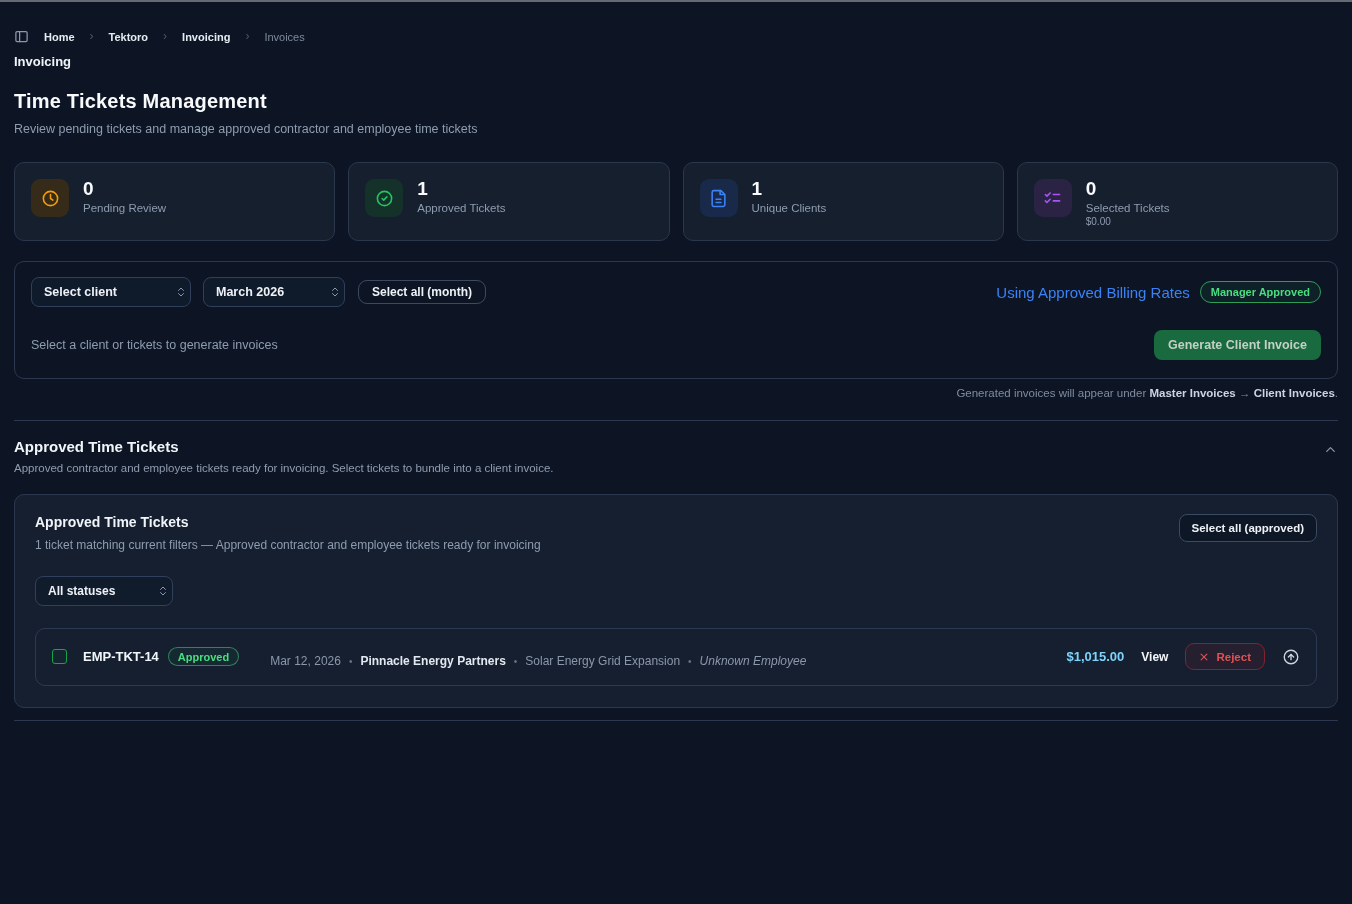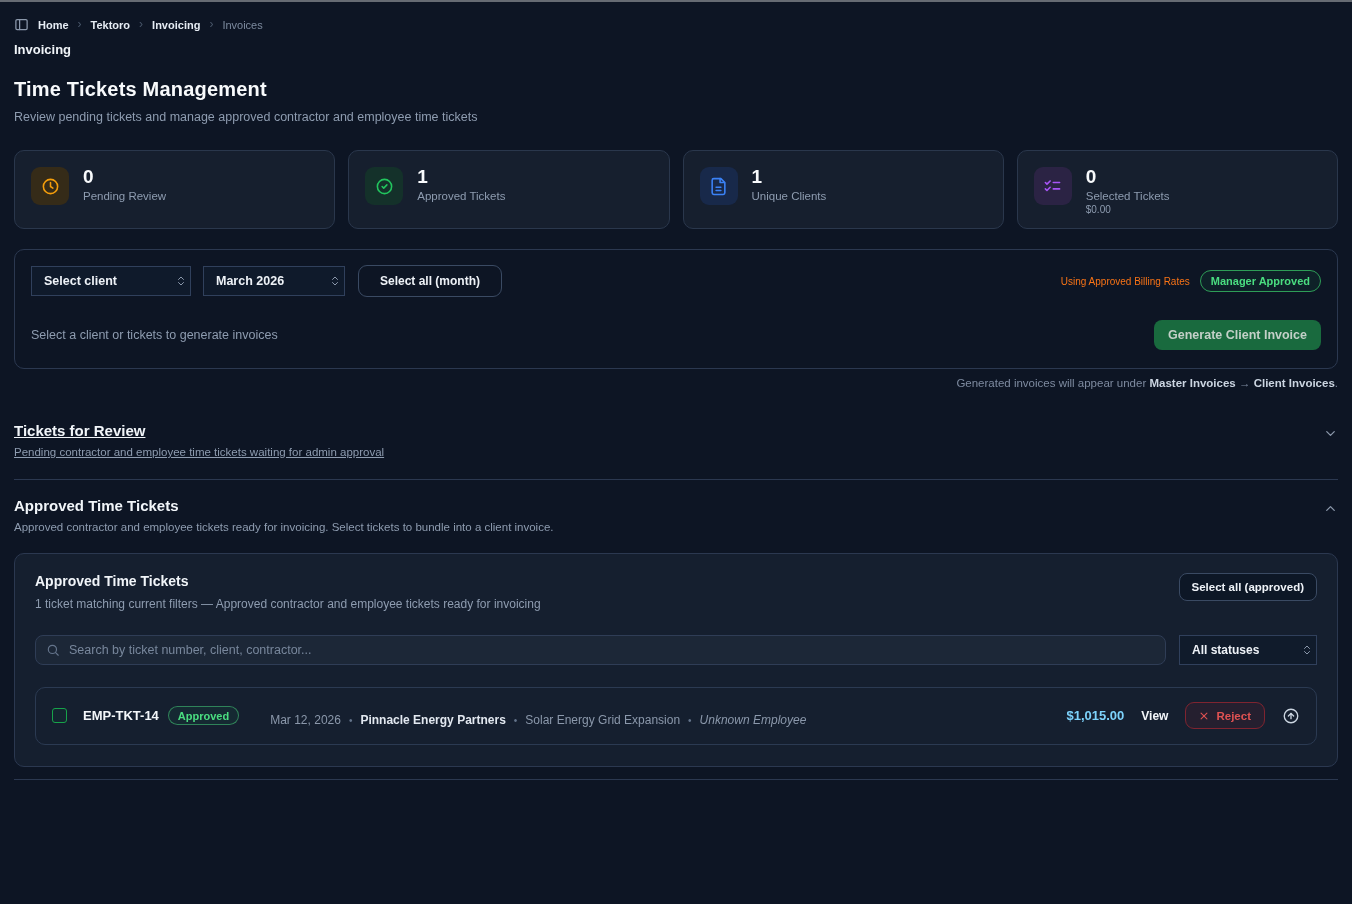--- a/index.html
+++ b/index.html
@@ -7,21 +7,21 @@
   body {
     background:#0d1524;
     font-family:"Liberation Sans", sans-serif;
     color:#e6ecf4;
     overflow:hidden;
     border-top:2px solid #666b73;
   }
   .container { padding:0 14px; }
 
   
-  .breadcrumb { display:flex; align-items:center; gap:9px; padding-top:15px; font-size:11px; }
+  .breadcrumb { display:flex; align-items:center; gap:15px; padding-top:27px; font-size:11px; }
   .crumb { font-weight:bold; color:#e6ecf4; cursor:pointer; }
   .crumb.current { color:#7c8a9e; font-weight:normal; }
   .crumb-sep { color:#475569; font-size:12px; line-height:1; transform:translateY(-1px); }
   .panel-icon { display:inline-flex; color:#8b98ab; }
 
   .section-label { margin-top:10px; font-size:13px; font-weight:bold; color:#f1f5f9; }
 
   
   .page-title { margin-top:21px; font-size:20px; font-weight:bold; color:#f8fafc; letter-spacing:.2px; }
   .page-subtitle { margin-top:9px; font-size:12.5px; color:#8e9cb0; }
@@ -34,27 +34,27 @@
   .stat-icon.green { background:#14312a; color:#22c55e; }
   .stat-icon.blue { background:#18294a; color:#3b82f6; }
   .stat-icon.purple { background:#2b2344; color:#a855f7; }
   .stat-value { font-size:19px; font-weight:bold; color:#f8fafc; line-height:20px; }
   .stat-label { margin-top:3px; font-size:11.5px; color:#8e9cb0; }
   .stat-sublabel { margin-top:2px; font-size:10px; color:#8e9cb0; }
 
   
   .filter-card { margin-top:20px; border:1px solid #2b3850; border-radius:10px; padding:15px 16px 18px; }
   .filter-row { display:flex; align-items:center; }
-  .select { display:inline-flex; align-items:center; justify-content:space-between; height:30px; padding:0 3px 0 12px; background:#0f1a2b; border:1px solid #30405c; border-radius:0; font-size:12.5px; font-weight:bold; color:#eef2f7; cursor:pointer; }
+  .select { display:inline-flex; align-items:center; justify-content:space-between; height:30px; padding:0 3px 0 12px; background:#0f1a2b; border:1px solid #30405c; border-radius:8px; font-size:12.5px; font-weight:bold; color:#eef2f7; cursor:pointer; }
   .select .chev { color:#8b98ab; display:inline-flex; }
   .sel-client { width:160px; margin-right:12px; }
   .sel-month { width:142px; margin-right:13px; }
-  .btn-outline { height:32px; padding:0 21px; background:transparent; border:1px solid #3a4a63; border-radius:9px; font-size:12px; font-weight:bold; color:#eef2f7; cursor:pointer; font-family:inherit; }
+  .btn-outline { height:24px; padding:0 13px; background:transparent; border:1px solid #3a4a63; border-radius:9px; font-size:12px; font-weight:bold; color:#eef2f7; cursor:pointer; font-family:inherit; }
   .billing { margin-left:auto; display:flex; align-items:center; gap:10px; }
-  .billing-text { font-size:10px; color:#f97316; }
+  .billing-text { font-size:15px; color:#3b82f6; }
   .badge-green { font-size:11px; font-weight:bold; color:#4ade80; border:1px solid #2e9d57; background:rgba(34,197,94,.07); border-radius:999px; padding:4px 10px; }
   .filter-row2 { display:flex; align-items:center; margin-top:23px; }
   .helper-text { font-size:12.5px; color:#8e9cb0; }
   .btn-generate { margin-left:auto; height:30px; padding:0 14px; background:#196a3e; border:none; border-radius:8px; font-size:12.5px; font-weight:bold; color:#c3d0c8; cursor:pointer; font-family:inherit;text-align:right; }
 
   .invoice-note { margin-top:8px; text-align:right; font-size:11.5px; color:#7e8ba0; }
   .invoice-note b { color:#cbd5e1; }
 
   
   .section-head { display:flex; align-items:flex-start; margin-top:33px; }
@@ -206,31 +206,20 @@
       </div>
     </div>
     <div class="filter-row2">
       <span class="helper-text">Select a client or tickets to generate invoices</span>
       <button class="btn-generate">Generate Client Invoice</button>
     </div>
   </div>
 
   <div class="invoice-note"><span>Generated invoices will appear under </span><b>Master Invoices</b><span> → </span><b>Client Invoices</b><span>.</span></div>
 
-  <div class="section-head">
-    <div>
-      <div class="sec-title link">Tickets for Review</div>
-      <div class="sec-sub link">Pending contractor and employee time tickets waiting for admin approval</div>
-    </div>
-    <span class="sec-chevron">
-      <svg width="15" height="15" viewBox="0 0 24 24" fill="none" stroke="currentColor" stroke-width="2" stroke-linecap="round" stroke-linejoin="round">
-          <polyline points="6 9 12 15 18 9"></polyline>
-        </svg>
-    </span>
-  </div>
 
   <hr class="divider">
 
   <div class="section-head second">
     <div>
       <div class="sec-title">Approved Time Tickets</div>
       <div class="sec-sub">Approved contractor and employee tickets ready for invoicing. Select tickets to bundle into a client invoice.</div>
     </div>
     <span class="sec-chevron">
       <svg width="15" height="15" viewBox="0 0 24 24" fill="none" stroke="currentColor" stroke-width="2" stroke-linecap="round" stroke-linejoin="round">
@@ -242,29 +231,20 @@
   <div class="big-card">
     <div class="big-head">
       <div>
         <div class="big-title">Approved Time Tickets</div>
         <div class="big-sub">1 ticket matching current filters — Approved contractor and employee tickets ready for invoicing</div>
       </div>
       <button class="btn-selectall">Select all (approved)</button>
     </div>
 
     <div class="search-row">
-      <div class="search-wrap">
-        <span class="mag">
-          <svg width="14" height="14" viewBox="0 0 24 24" fill="none" stroke="currentColor" stroke-width="2" stroke-linecap="round" stroke-linejoin="round">
-              <circle cx="11" cy="11" r="7"></circle>
-              <line x1="16.5" y1="16.5" x2="21" y2="21"></line>
-            </svg>
-        </span>
-        <input class="search-input" type="text" placeholder="Search by ticket number, client, contractor..." style="">
-      </div>
       <div class="select sel-status">
         <span>All statuses</span>
         <span class="chev">
           <svg width="12" height="12" viewBox="0 0 24 24" fill="none" stroke="currentColor" stroke-width="2" stroke-linecap="round" stroke-linejoin="round">
               <path d="m7 15 5 5 5-5"></path>
               <path d="m7 9 5-5 5 5"></path>
             </svg>
         </span>
       </div>
     </div>

